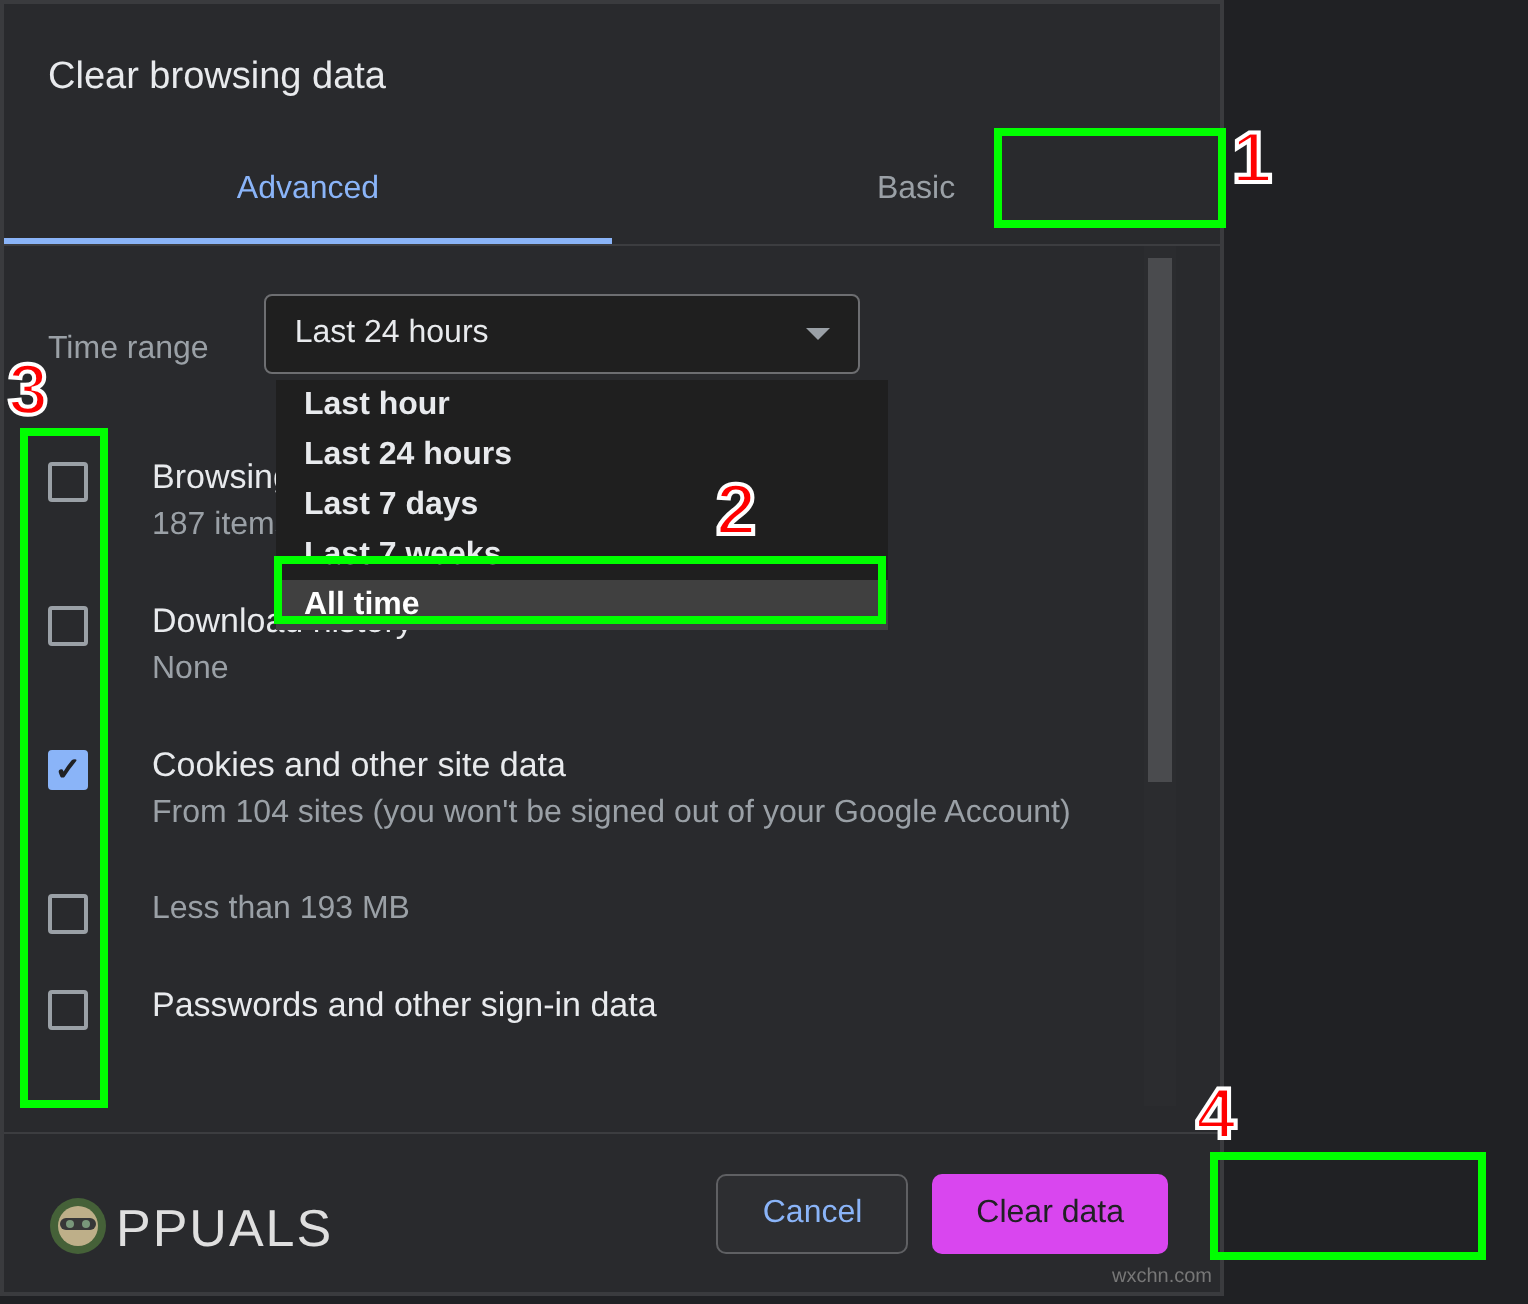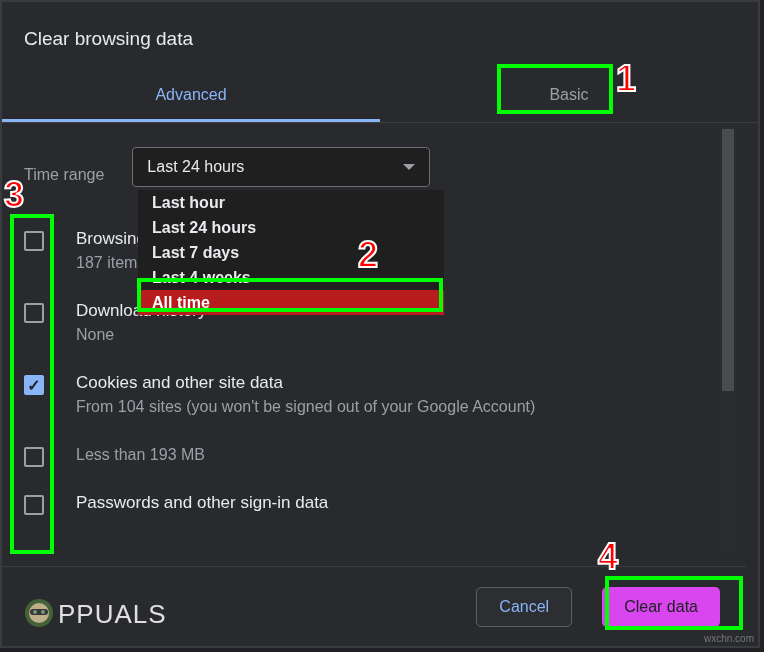--- a/index.html
+++ b/index.html
@@ -5,21 +5,21 @@
   * { box-sizing: border-box; margin: 0; padding: 0; }
   body {
     width: 764px;
     height: 652px;
     background: #202124;
     font-family: Arial, sans-serif;
     position: relative;
     overflow: hidden;
   }
   .dialog {
-    width: 760px;
+    width: 612px;
     height: 648px;
     background: #292a2d;
     position: relative;
     border: 2px solid #3a3b3e;
   }
   .title {
     color: #e8eaed;
     font-size: 19px;
     padding: 26px 0 0 22px;
   }
@@ -114,21 +114,21 @@
     background: #1f1f1f;
     z-index: 5;
     font-weight: bold;
   }
   .dropdown-item {
     color: #e8eaed;
     font-size: 16px;
     padding: 4px 14px 3px 14px;
   }
   .dropdown-item.selected {
-    background: #b91c1c;
+    background: #404040;
     color: #fff;
   }
   .items {
     position: absolute;
     top: 92px;
     left: 22px;
     right: 30px;
   }
   .item {
     display: flex;
@@ -162,28 +162,28 @@
     line-height: 24px;
   }
   .item-text .secondary {
     color: #9aa0a6;
     font-size: 16px;
     line-height: 24px;
   }
   .footer {
     position: absolute;
     bottom: 0;
-    left: 0; right: 12px;
+    left: 0; right: 0;
     height: 80px;
     border-top: 1px solid #3c3d40;
     display: flex;
     align-items: center;
     justify-content: flex-end;
     padding-right: 26px;
-    gap: 30px;
+    gap: 12px;
   }
   .btn {
     height: 40px;
     border-radius: 5px;
     font-size: 16px;
     padding: 0 22px;
     display: flex;
     align-items: center;
   }
   .btn-cancel {
@@ -255,21 +255,21 @@
       <div class="select-box">
         <span>Last 24 hours</span>
         <span class="caret"></span>
       </div>
     </div>
 
     <div class="dropdown">
       <div class="dropdown-item">Last hour</div>
       <div class="dropdown-item">Last 24 hours</div>
       <div class="dropdown-item">Last 7 days</div>
-      <div class="dropdown-item">Last 4 weeks</div>
+      <div class="dropdown-item">Last 7 weeks</div>
       <div class="dropdown-item selected">All time</div>
     </div>
 
     <div class="items">
       <div class="item">
         <div class="checkbox"></div>
         <div class="item-text">
           <div class="primary">Browsing history</div>
           <div class="secondary">187 items</div>
         </div>

